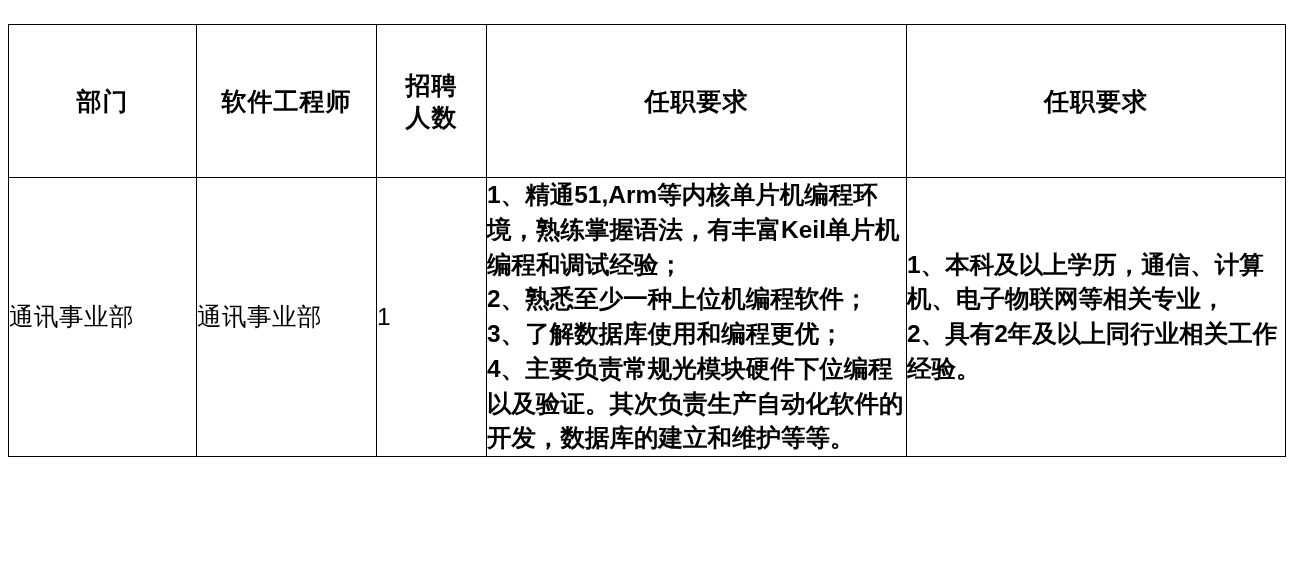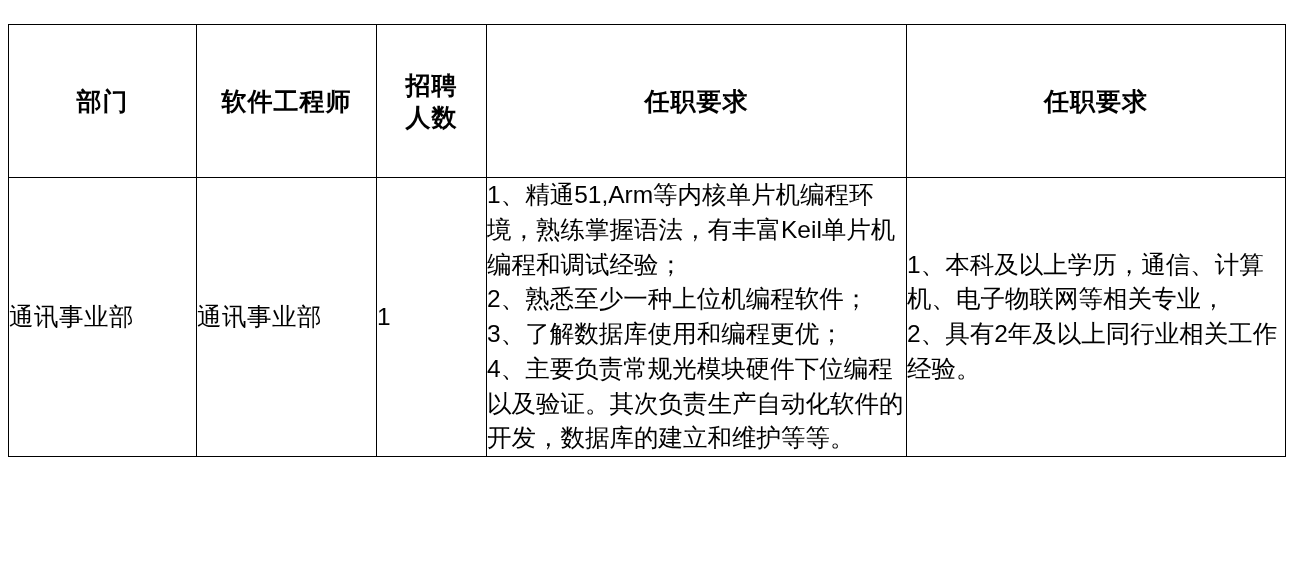--- a/index.html
+++ b/index.html
@@ -59,20 +59,21 @@
     text-align: left;
     vertical-align: middle;
     letter-spacing: 0.5px;
   }
   .para {
     margin: 0;
     text-indent: 0;
   }
   .desc-body, .req-body {
     display: block;
+    font-weight: bold;
   }
   td.cell-desc {
     vertical-align: middle;
     padding: 12px 14px 12px 16px;
   }
   td.cell-req {
     vertical-align: middle;
     padding: 12px 14px 12px 16px;
   }
   .num {

